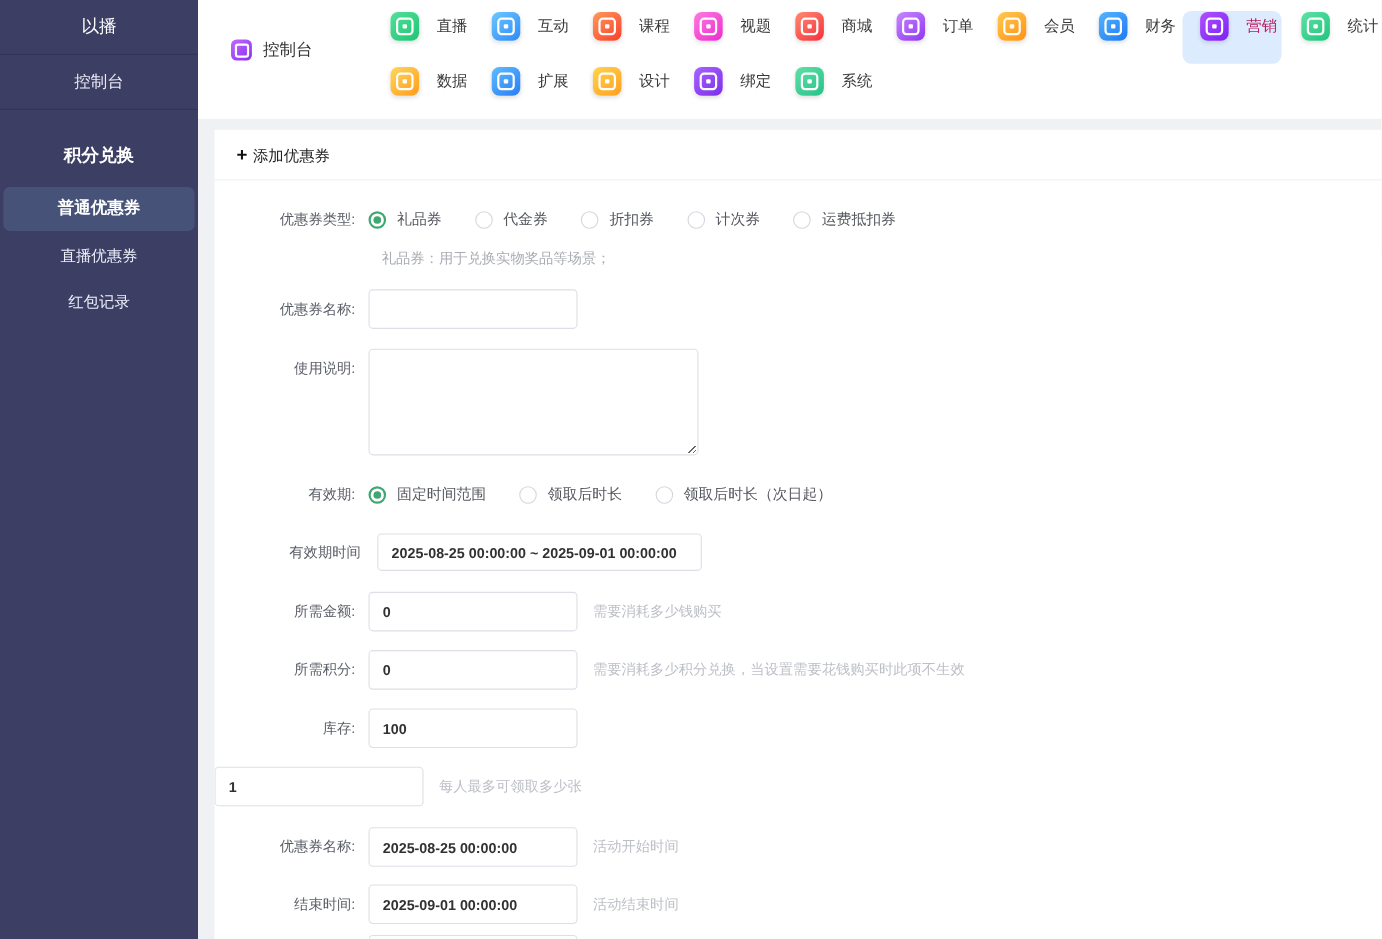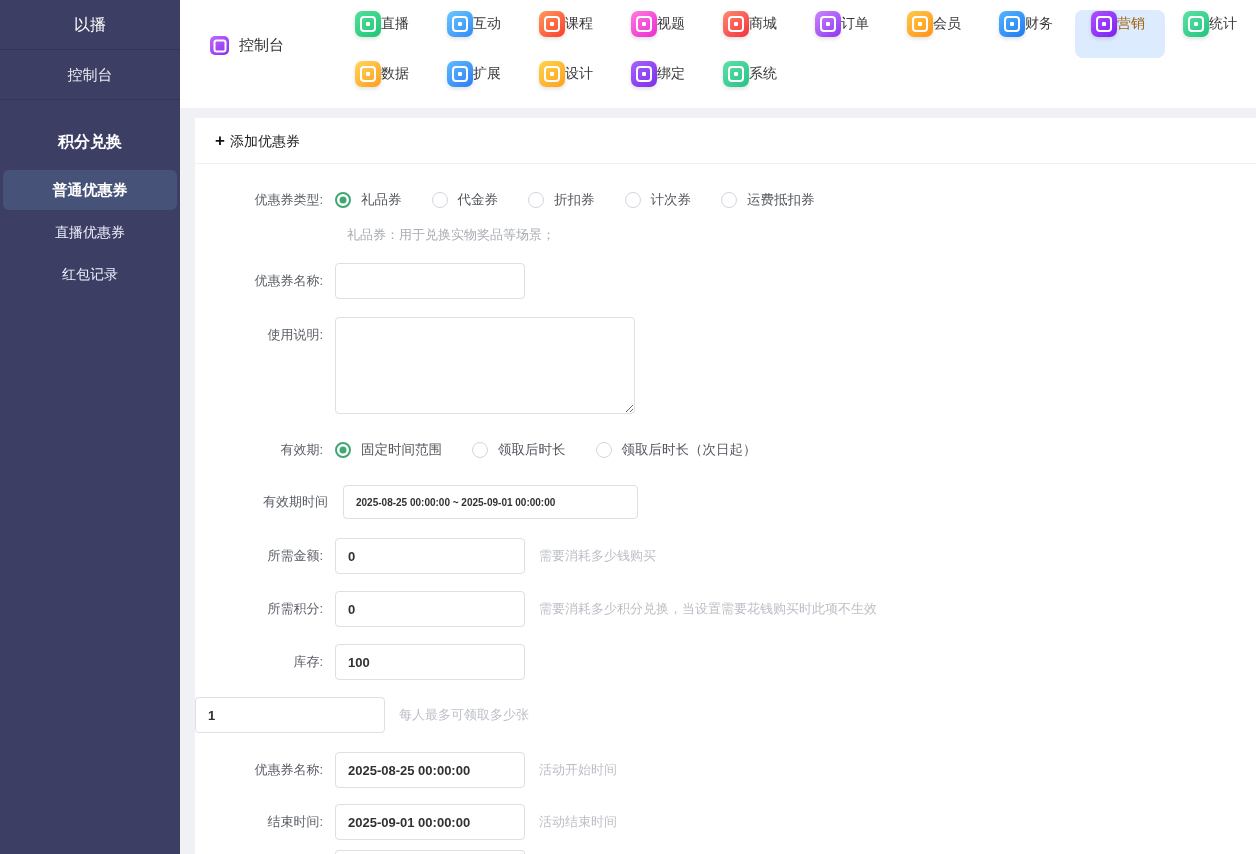--- a/index.html
+++ b/index.html
@@ -25,23 +25,23 @@
   
   .header { position:absolute; left:180px; top:0; width:1076px; height:108px; background:#fff; }
   .console-chip { position:absolute; left:30px; top:36px; display:flex; align-items:center; gap:10px; cursor:pointer; }
   .console-chip .mini-tile { width:19px; height:19px; border-radius:5px; position:relative; }
   .console-chip .label { font-size:15px; color:#333; }
   .active-pill { position:absolute; left:895px; top:10px; width:90px; height:48px; background:#dcebfe; border-radius:8px; }
   .apps { position:absolute; left:175px; top:0; width:900px; }
   .apps-row { position:absolute; left:0; display:flex; }
   .row-1 { top:11px; }
   .row-2 { top:61px; }
-  .app-cell { width:92px; display:flex; align-items:center; gap:0; cursor:pointer; }
+  .app-cell { width:92px; display:flex; align-items:center; gap:16px; cursor:pointer; }
   .app-cell .app-label { font-size:14px; color:#3a3a3a; white-space:nowrap; }
-  .app-cell.active .app-label { color:#a16207; }
+  .app-cell.active .app-label { color:#be185d; }
   .tile { width:26px; height:26px; border-radius:7px; position:relative; flex:0 0 26px;
           box-shadow:0 2px 4px rgba(0,0,0,.12); }
   .tile::before, .mini-tile::before {
     content:""; position:absolute; left:50%; top:50%; transform:translate(-50%,-50%);
     width:12px; height:12px; border:2px solid #fff; border-radius:4px;
   }
   .mini-tile::before { width:9px; height:9px; border-radius:3px; }
   .tile::after {
     content:""; position:absolute; left:50%; top:50%; transform:translate(-50%,-50%);
     width:4px; height:4px; background:#fff; border-radius:1px;
@@ -65,21 +65,21 @@
   .radio-group { display:flex; align-items:center; height:20px; }
   .radio-item { display:flex; align-items:center; margin-right:30px; cursor:pointer; }
   .radio-circle { width:16px; height:16px; border:1px solid #d3d6dd; border-radius:50%; background:#fff; position:relative; flex:0 0 16px; }
   .radio-item.checked .radio-circle { border:2px solid #3fa772; }
   .radio-item.checked .radio-circle::after { content:""; position:absolute; left:50%; top:50%; transform:translate(-50%,-50%);
     width:7px; height:7px; border-radius:50%; background:#3fa772; }
   .radio-label { margin-left:10px; font-size:13.5px; color:#55585f; }
   .type-hint { margin-left:152px; font-size:13px; color:#a9acb3; }
   .sub-label { font-size:13px; color:#5a5e66; line-height:34px; margin-right:15px; }
   .date-range-input { width:295px; height:34px; border:1px solid #dcdfe6; border-radius:4px; padding:0 12px;
-                      font-size:10px; font-weight:600; color:#303133; outline:none;
+                      font-size:13px; font-weight:600; color:#303133; outline:none;
                       font-family:"Liberation Sans","DejaVu Sans",sans-serif; }
   .partial-input { width:190px; height:7px; border:1px solid #dcdfe6; border-bottom:none; border-radius:4px 4px 0 0; margin-left:140px; }
   
   .mt26{margin-top:26px}.mt16{margin-top:16px}.mt19{margin-top:19px}.mt18{margin-top:18px}
   .mt25{margin-top:25px}.mt17{margin-top:17px}.mt10{margin-top:10px}
 </style>
 </head>
 <body>
 
 <div class="sidebar">

